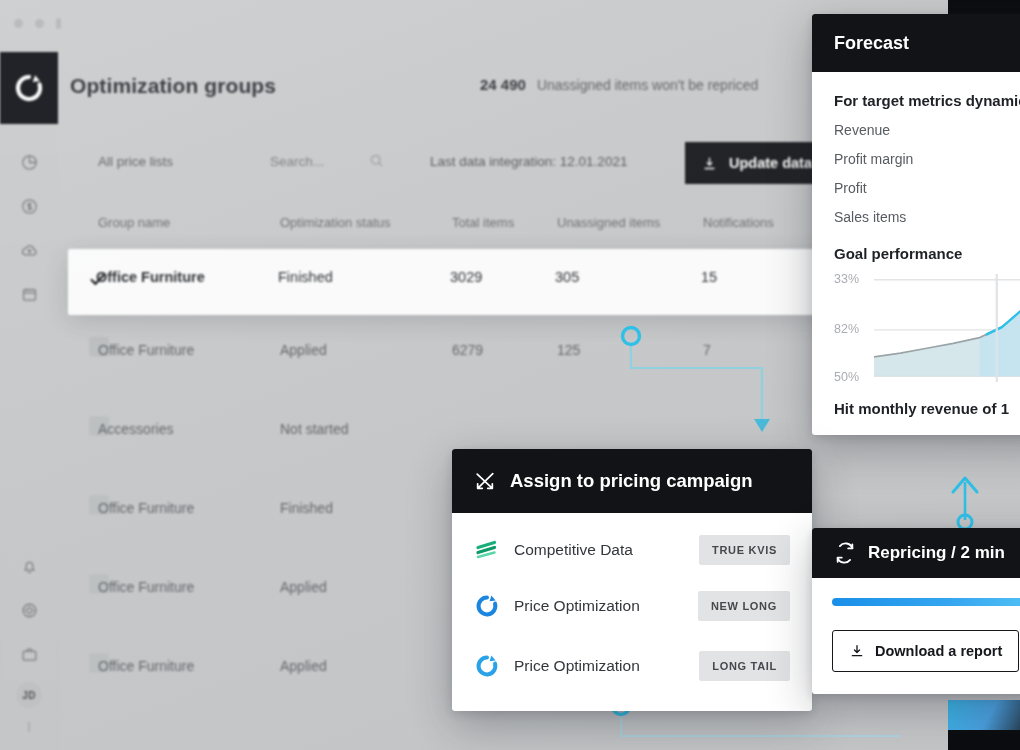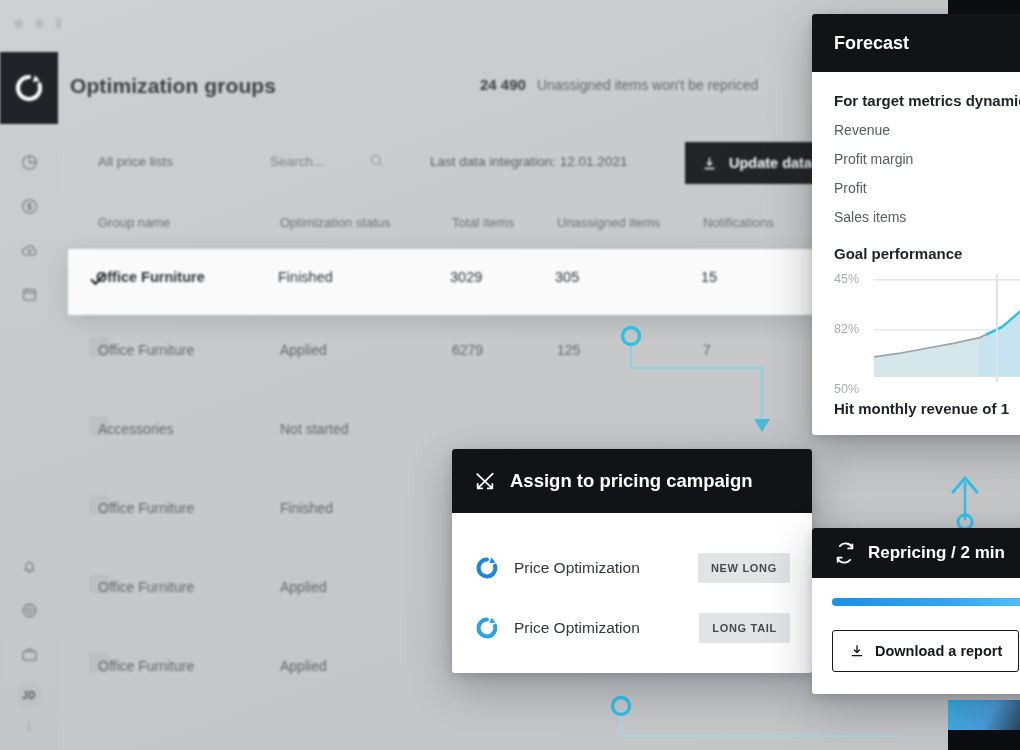--- a/index.html
+++ b/index.html
@@ -425,23 +425,23 @@
     <div class="fc-body">
       <div class="fc-title">For target metrics dynamic</div>
       <div class="fc-metric">Revenue</div>
       <div class="fc-metric">Profit margin</div>
       <div class="fc-metric">Profit</div>
       <div class="fc-metric">Sales items</div>
 
       <div class="fc-sub">Goal performance</div>
 
       <div class="chartwrap">
-        <div class="chart-ylab" style="top:2px">45%</div>
+        <div class="chart-ylab" style="top:2px">33%</div>
         <div class="chart-ylab" style="top:52px">82%</div>
-        <div class="chart-ylab" style="top:112px">50%</div>
+        <div class="chart-ylab" style="top:100px">50%</div>
         <div class="chart-area">
           <svg viewBox="0 0 230 112" preserveAspectRatio="none">
             <line x1="0" y1="6" x2="230" y2="6" stroke="#e2e4e6" stroke-width="1.4"></line>
             <line x1="0" y1="58" x2="230" y2="58" stroke="#e2e4e6" stroke-width="1.4"></line>
             <line x1="0" y1="106" x2="230" y2="106" stroke="#e2e4e6" stroke-width="1.4"></line>
             <path d="M0 86 L33 82 L66 77 L99 72 L132 66 L160 55 L195 30 L230 8 L230 106 L0 106 Z" fill="#cfe3e7" opacity=".85"></path>
             <path d="M132 66 L160 55 L195 30 L230 8 L230 106 L132 106 Z" fill="#bfe2f2" opacity=".7"></path>
             <path d="M0 86 L33 82 L66 77 L99 72 L132 66 L160 55 L195 30 L230 8" fill="none" stroke="#9aa3a6" stroke-width="1.8"></path>
             <path d="M140 63 L160 55 L195 30 L230 8" fill="none" stroke="#2fc0e8" stroke-width="2.6"></path>
             <rect x="152" y="0" width="3" height="112" fill="#dfe2e4" opacity=".9"></rect>
@@ -456,20 +456,31 @@
   <div class="card" id="assign-card">
     <div class="card-head">
       <svg viewBox="0 0 24 24" fill="none" stroke="#fff" stroke-width="1.9" stroke-linecap="round" stroke-linejoin="round">
         <path d="M3.5 4.5 20 20M20 20v-5M20 20h-5"></path>
         <path d="M20.5 4 4 20M4 20h5M4 20v-5"></path>
       </svg>
       <span>Assign to pricing campaign</span>
     </div>
     <div class="ac-body">
 
+      <div class="ac-row">
+        <span class="ac-ico">
+          <svg viewBox="0 0 26 26" fill="none" stroke-linecap="round">
+            <path d="M4 10.5 L20.5 5.5" stroke="#17b07a" stroke-width="3.2"></path>
+            <path d="M4 15.5 L20.5 10.5" stroke="#0e9a66" stroke-width="3.2"></path>
+            <path d="M4 20 L20.5 15.5" stroke="#25c98e" stroke-width="2.4" opacity=".75"></path>
+          </svg>
+        </span>
+        <span class="ac-label">Competitive Data</span>
+        <span class="ac-badge" style="top:4px">TRUE KVIS</span>
+      </div>
 
 
       <div class="ac-row" style="margin-top:18px">
         <span class="ac-ico">
           <svg viewBox="0 0 26 26" fill="none">
             <path d="M13 4.6a8.4 8.4 0 1 0 8 6" stroke="#1a86e0" stroke-width="4" stroke-linecap="round"></path>
             <path d="M17.4 2.6 L21.6 7.4 L15.6 8.2 Z" fill="#1a86e0"></path>
           </svg>
         </span>
         <span class="ac-label">Price Optimization</span>

